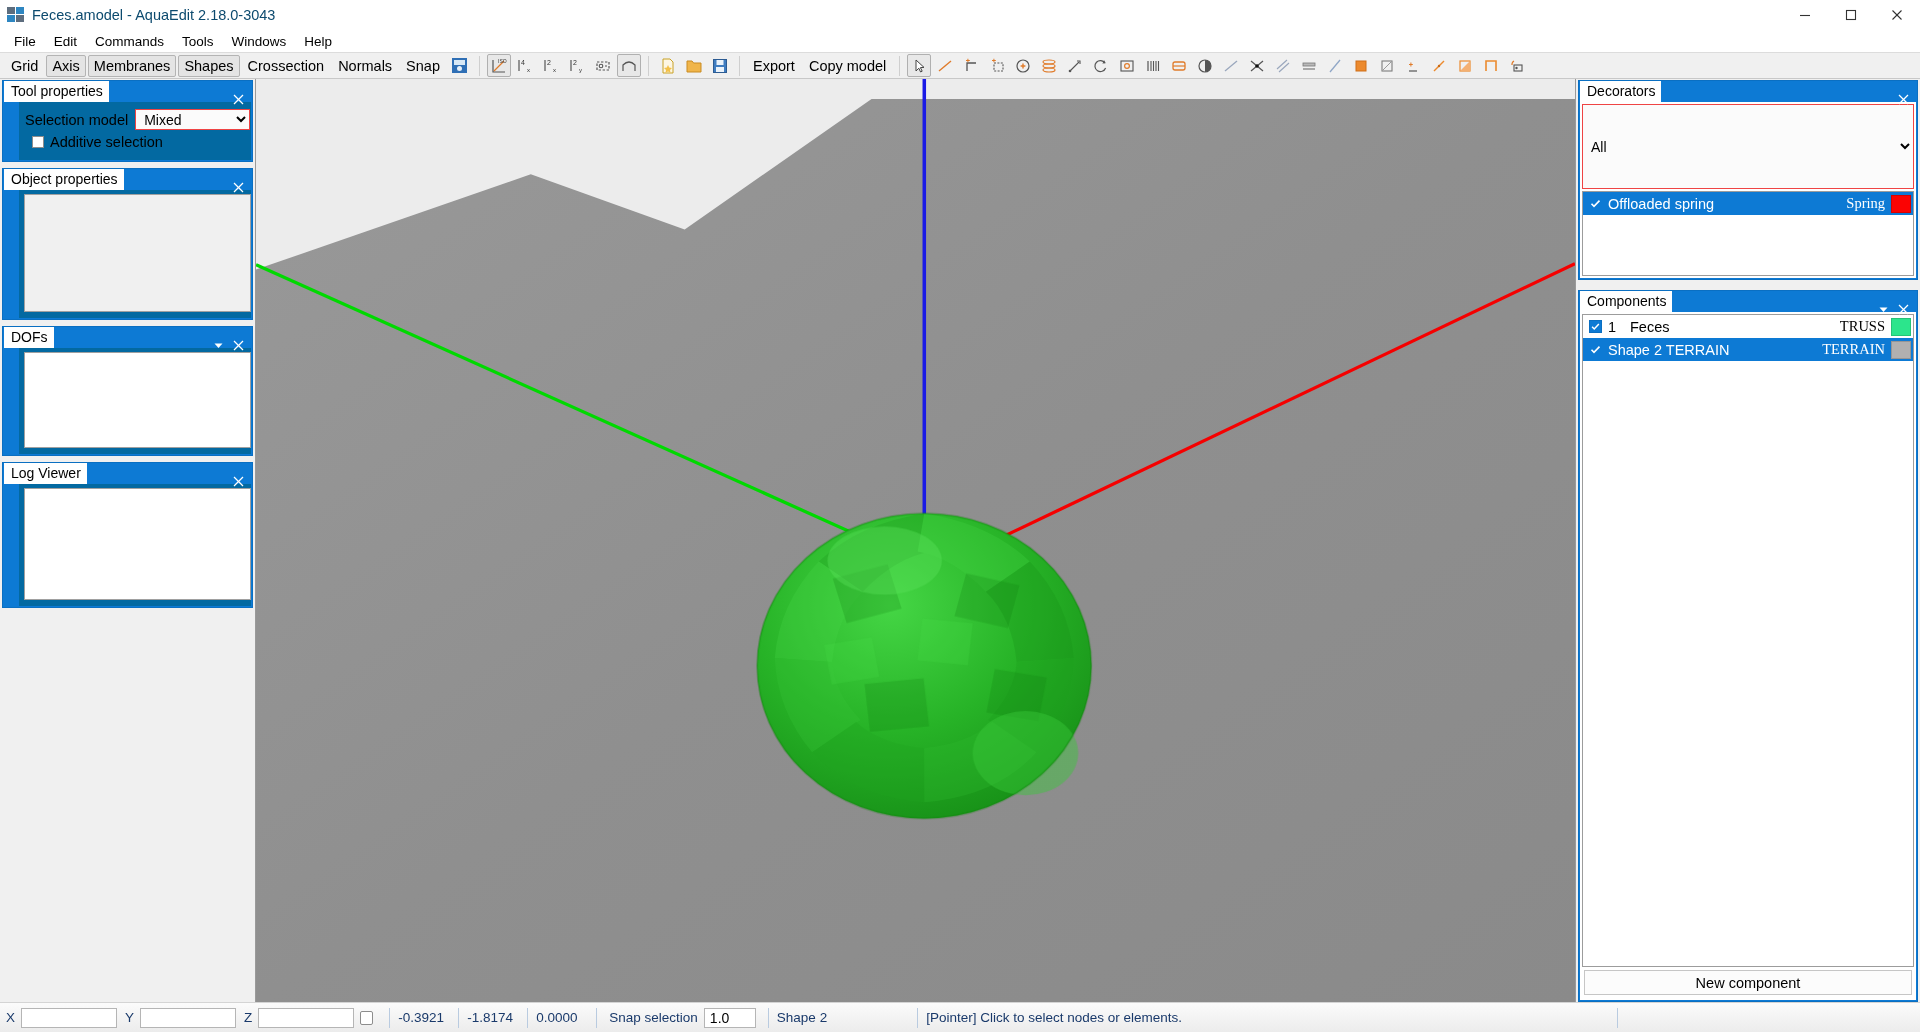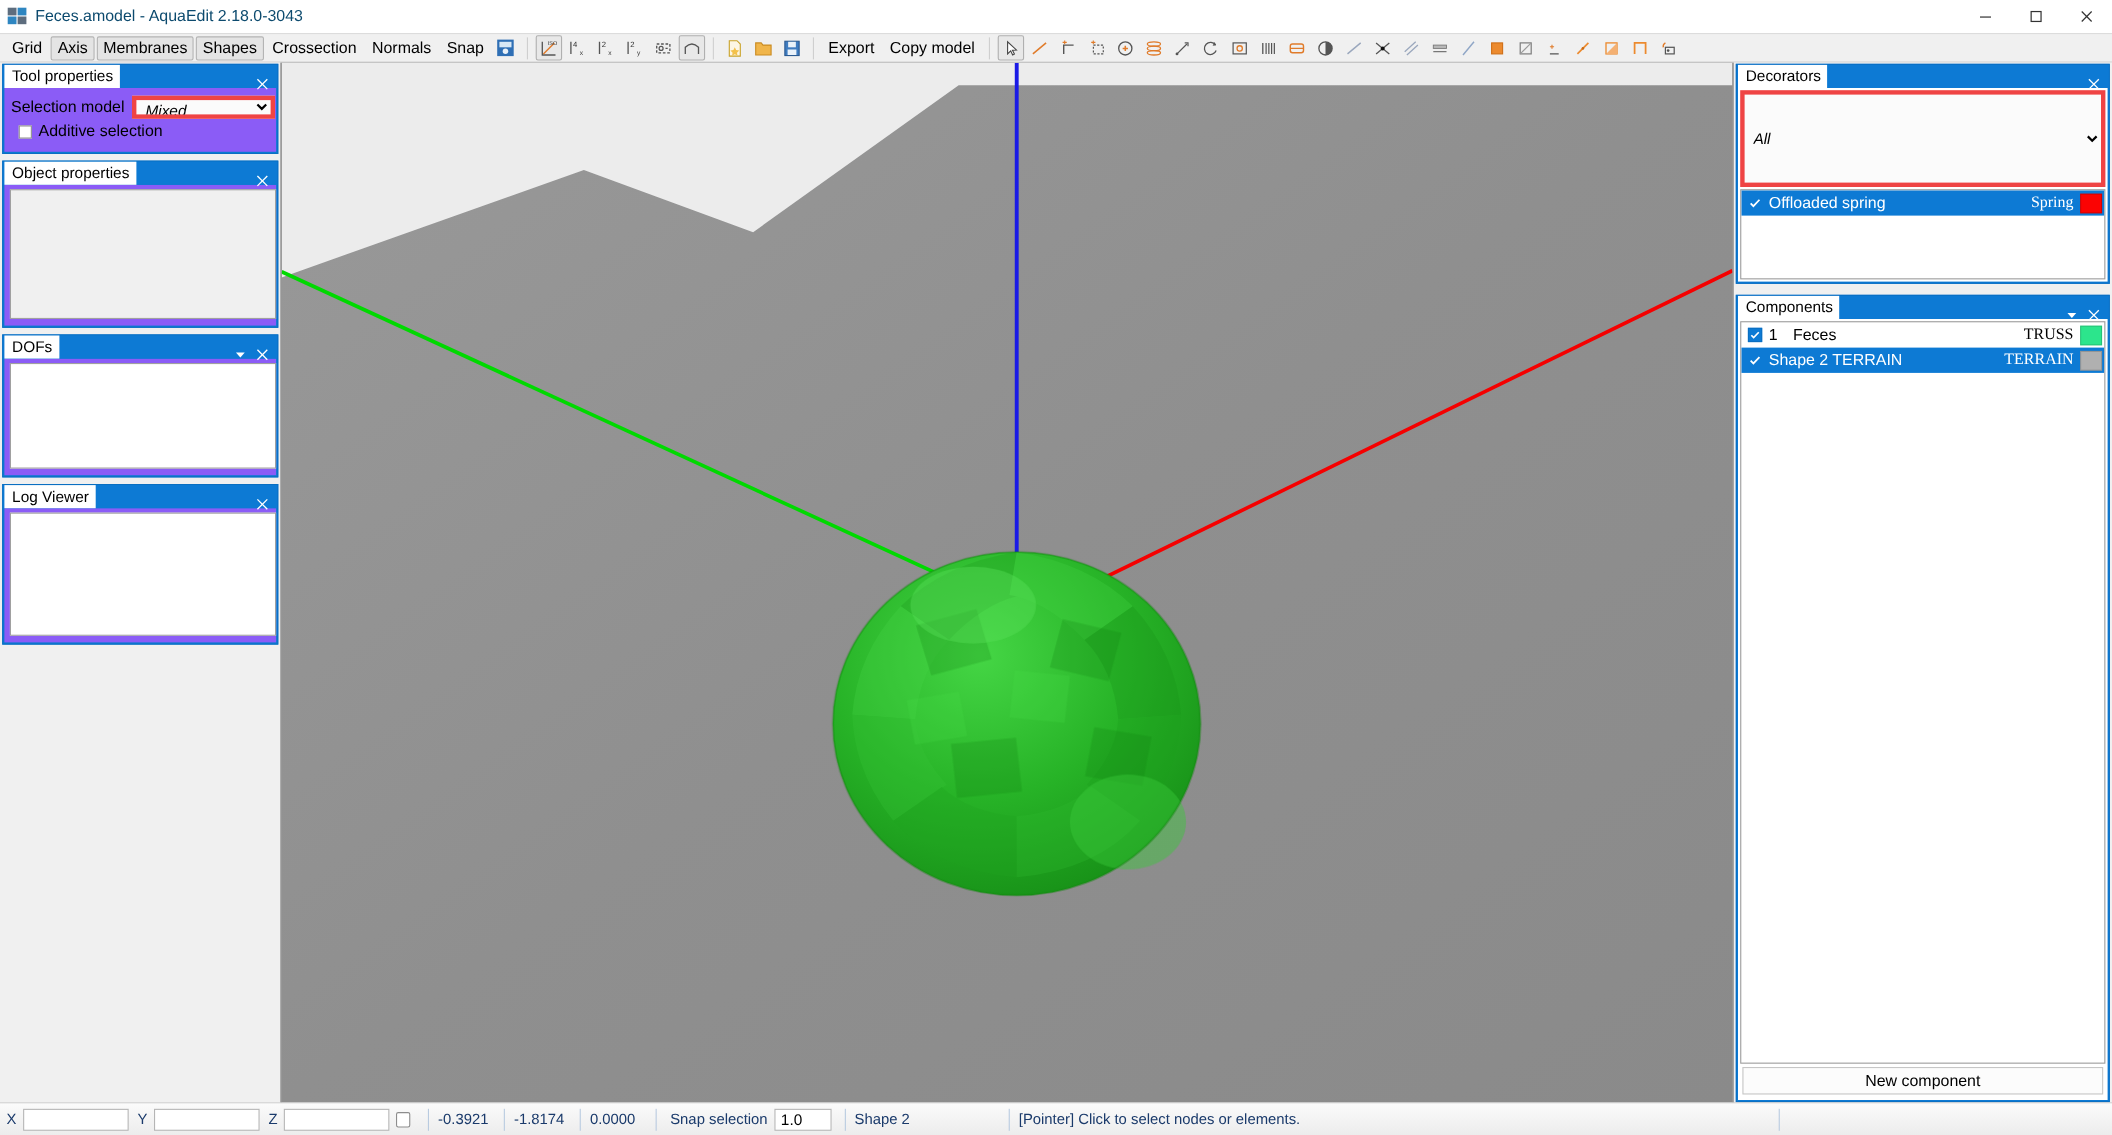--- a/index.html
+++ b/index.html
@@ -66,29 +66,29 @@
   
   .leftdock { width: 255px; min-width: 255px; display: flex; flex-direction: column; background: #f0f0f0; padding: 1px 2px 0 2px; }
   .panel { border: 1px solid #0a6fc2; background: #0d7ad4; margin-bottom: 6px; display: flex; flex-direction: column; }
   .panel-head { height: 21px; background: #0d7ad4; display: flex; align-items: flex-end; position: relative; }
   .panel-tab {
     background: #ffffff; color: #000; font-size: 14px; line-height: 21px;
     padding: 0 6px 0 7px; white-space: nowrap; margin-top: 1px; margin-left: 1px;
   }
   .panel-head-actions { margin-left: auto; display: flex; align-items: center; gap: 9px; padding-right: 8px; }
   .hdr-btn { width: 11px; height: 11px; position: relative; }
-  .panel-body { background: #8b5cf6; margin: 0 1px 1px 1px; padding: 4px 0 6px 5px; }
+  .panel-body { background: #0369a1; margin: 0 1px 1px 16px; padding: 4px 0 6px 5px; }
   .panel-listbox { background: #f0f0f0; border: 1px solid #a0a0a0; }
 
   .row { display: flex; align-items: center; font-size: 14.5px; color: #000; }
   .row.lbl { margin: 3px 1px 4px 1px; }
   .row .lab { margin-right: 7px; white-space: nowrap; }
   select.combo {
     flex: 1; height: 21px; font-size: 14px; font-family: "Liberation Sans", sans-serif;
-    border: 4px solid #ef4444; background: #fbfbfb; color: #000; padding-left: 4px; font-style: italic;
+    border: 1px solid #ef4444; background: #fbfbfb; color: #000; padding-left: 4px;
   }
   .cbrow { display: flex; align-items: center; margin: 4px 2px 4px 8px; font-size: 14.5px; }
   .cbox { width: 12px; height: 12px; border: 1px solid #8d8d8d; background: #fff; margin-right: 6px; flex: none; }
 
   
   .viewport { flex: 1; position: relative; background: #919191; border-left: 1px solid #9a9a9a; border-right: 1px solid #9a9a9a; overflow: hidden; }
   .viewport svg { position: absolute; inset: 0; width: 100%; height: 100%; display: block; }
 
   
   .rightdock { width: 344px; min-width: 344px; display: flex; flex-direction: column; background: #f0f0f0; padding: 1px 2px 0 2px; }
@@ -146,20 +146,28 @@
       </div>
       <div class="wbtn close">
         <svg width="12" height="12" viewBox="0 0 12 12">
             <line x1="1.5" y1="1.5" x2="10.5" y2="10.5" stroke="#333" stroke-width="1.1"></line>
             <line x1="10.5" y1="1.5" x2="1.5" y2="10.5" stroke="#333" stroke-width="1.1"></line>
           </svg>
       </div>
     </div>
   </div>
 
+  <div class="menubar">
+    <div class="mi">File</div>
+    <div class="mi">Edit</div>
+    <div class="mi">Commands</div>
+    <div class="mi">Tools</div>
+    <div class="mi">Windows</div>
+    <div class="mi">Help</div>
+  </div>
 
   <div class="toolbar">
     <div class="tbtext">Grid</div>
     <div class="tbtext raised">Axis</div>
     <div class="tbtext raised">Membranes</div>
     <div class="tbtext raised">Shapes</div>
     <div class="tbtext">Crossection</div>
     <div class="tbtext">Normals</div>
     <div class="tbtext">Snap</div>
 

